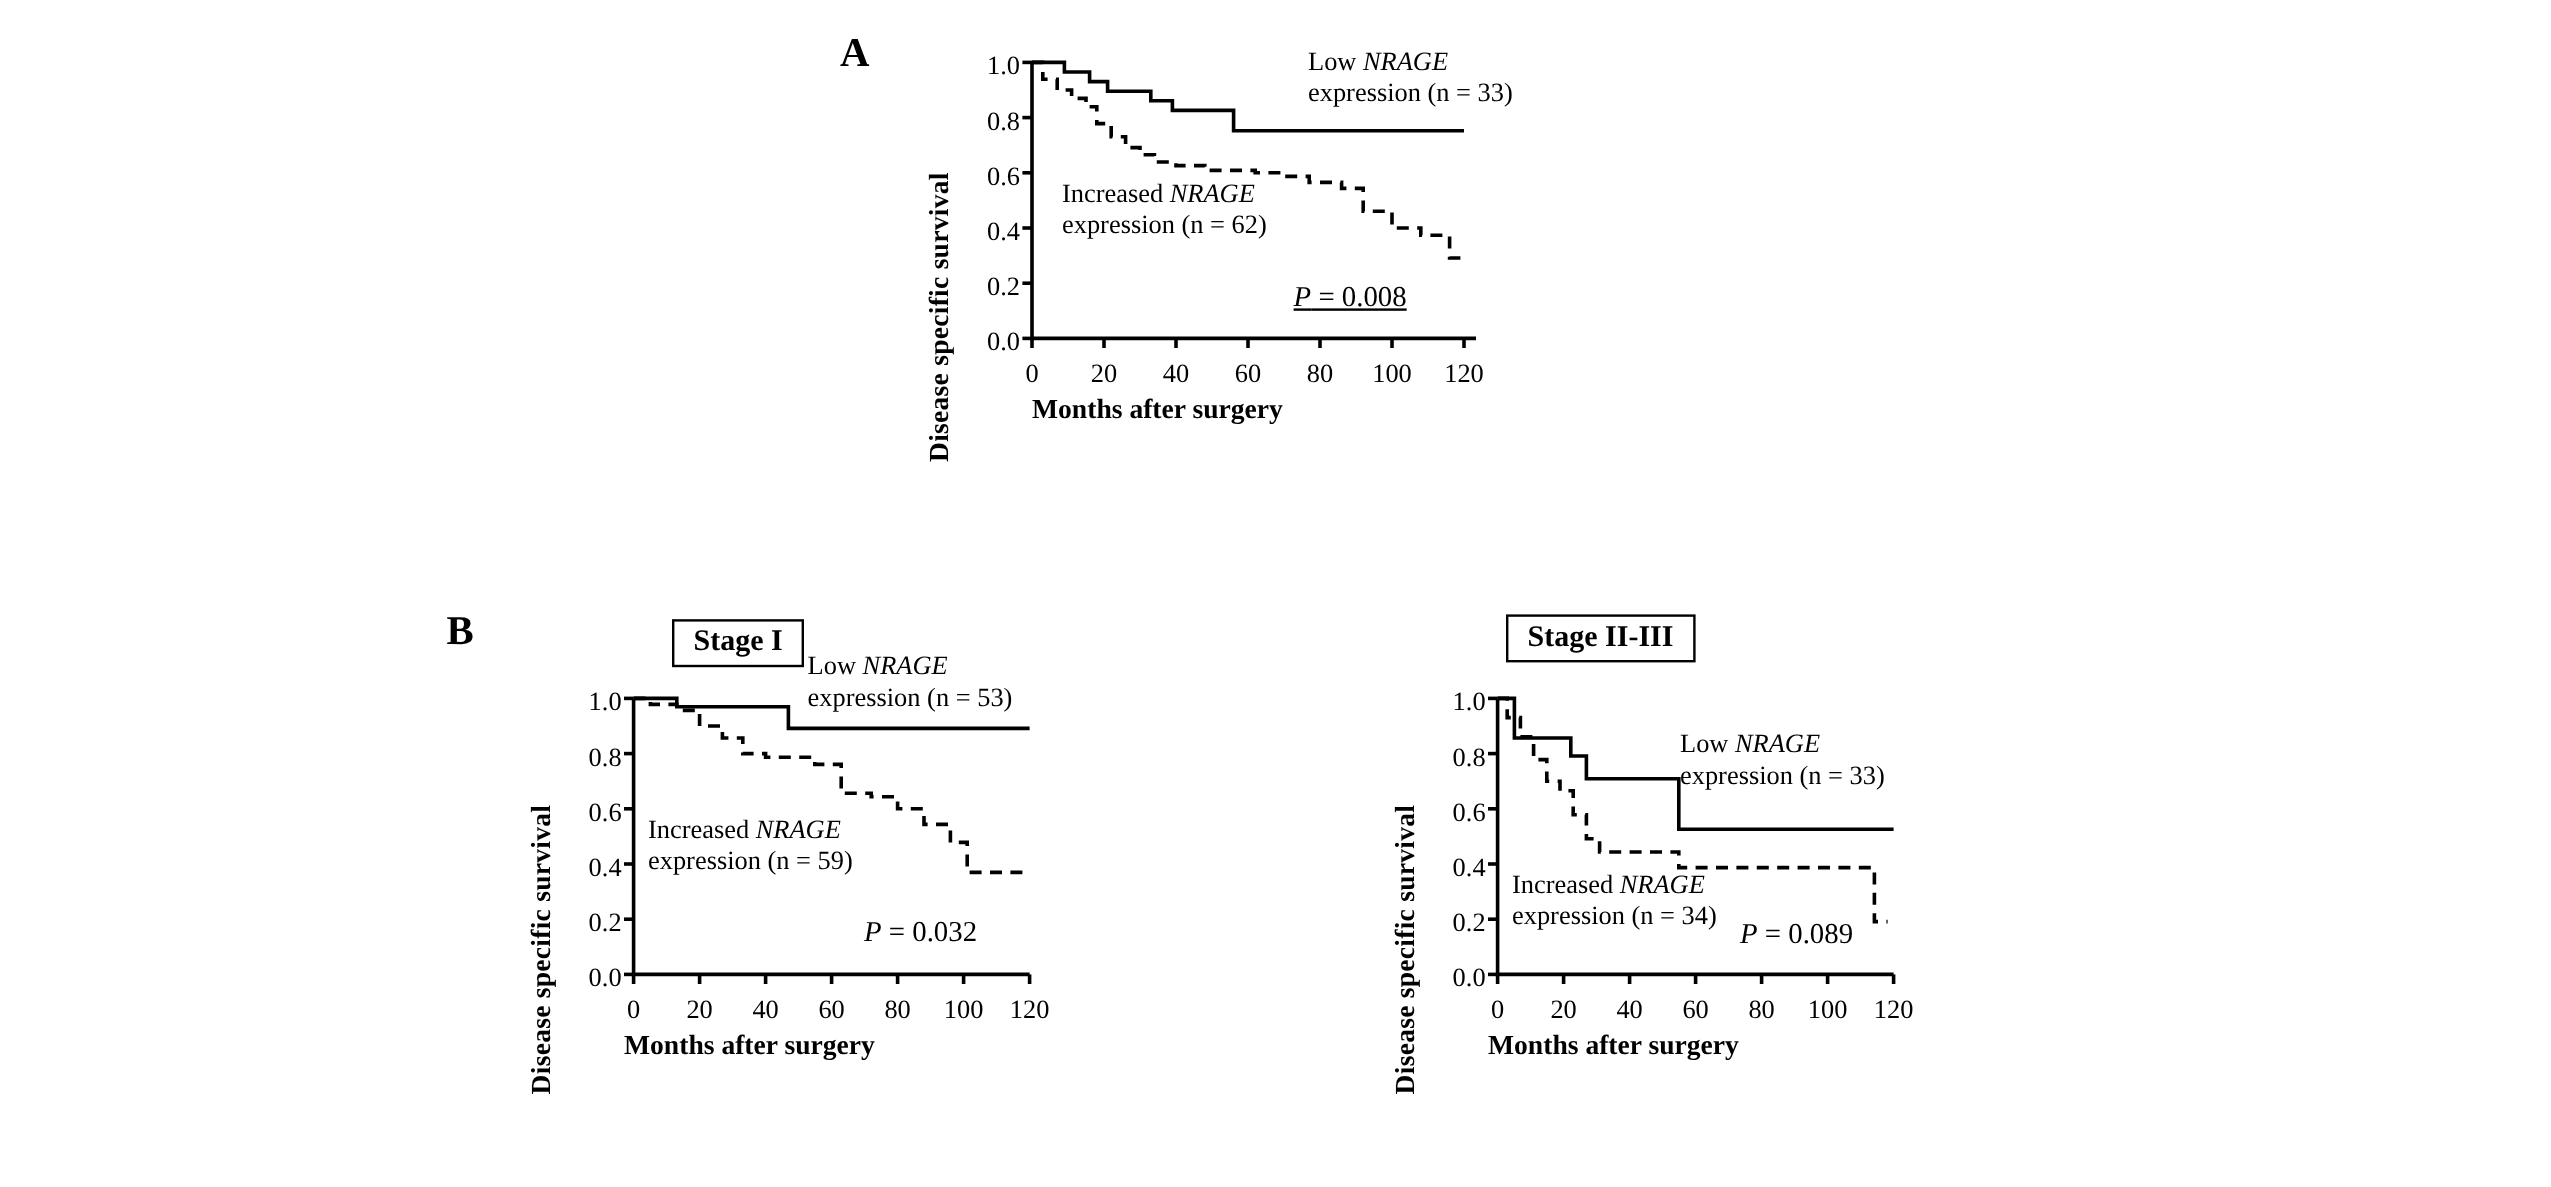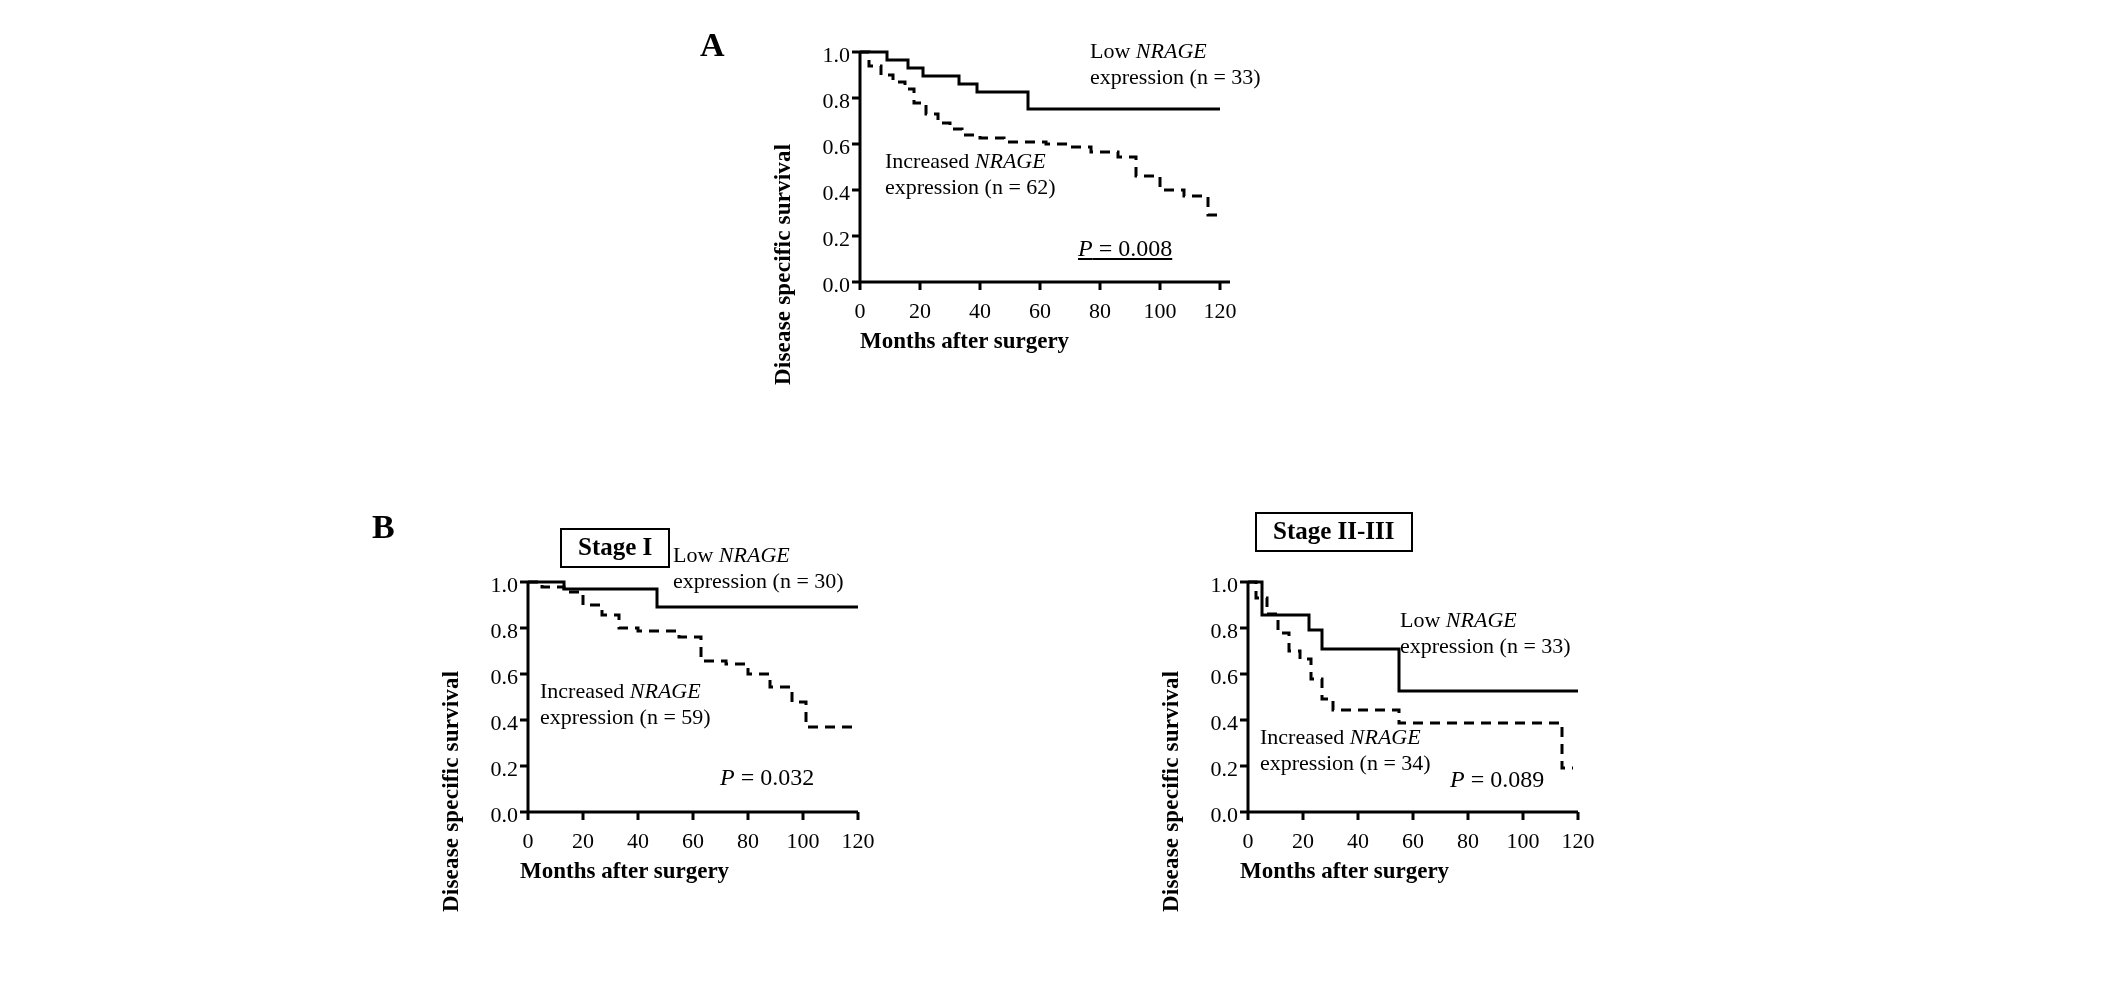--- a/index.html
+++ b/index.html
@@ -150,21 +150,21 @@
 
   <div class="pvalue" style="left:318px; top:205px;text-decoration:underline;">
     <i>P</i><span> = 0.008</span>
   </div>
 </div>
 
 <div class="panel-letter" style="left:372px; top:510px;">B</div>
 
 <div class="chart-wrap" style="left:430px; top:512px; width:640px; height:420px;">
 
-  <div class="stage-box" style="left:130px; top:16px;">Stage I</div>
+  <div class="stage-box" style="left:130px; top:4px;">Stage I</div>
 
   <div class="axis-title-y" style="left:8px; top:400px;">Disease specific survival</div>
 
   <div class="tick-label-y" style="left:36px; top:60px; width:52px;">1.0</div>
   <div class="tick-label-y" style="left:36px; top:106px; width:52px;">0.8</div>
   <div class="tick-label-y" style="left:36px; top:152px; width:52px;">0.6</div>
   <div class="tick-label-y" style="left:36px; top:198px; width:52px;">0.4</div>
   <div class="tick-label-y" style="left:36px; top:244px; width:52px;">0.2</div>
   <div class="tick-label-y" style="left:36px; top:290px; width:52px;">0.0</div>
 
@@ -195,21 +195,21 @@
     <line x1="373" y1="300" x2="373" y2="308" stroke="#000" stroke-width="3"></line>
     <line x1="428" y1="300" x2="428" y2="308" stroke="#000" stroke-width="3"></line>
 
     <polyline fill="none" stroke="#000" stroke-width="3" points="98,70 134,70 134,77 227,77 227,95 428,95"></polyline>
 
     <polyline fill="none" stroke="#000" stroke-width="3" stroke-dasharray="10,7" points="98,70 112,70 112,75 134,75 134,80 153,80 153,93 172,93 172,103 189,103 189,116 208,116 208,119 249,119 249,125 271,125 271,149 296,149 296,152 318,152 318,162 340,162 340,175 362,175 362,190 376,190 376,215 395,215 395,215 422,215"></polyline>
   </svg>
 
   <div class="annot" style="left:243px; top:30px;">
     <span>Low </span><i>NRAGE</i><br>
-    <span>expression (n = 30)</span>
+    <span>expression (n = 53)</span>
   </div>
 
   <div class="annot" style="left:110px; top:166px;">
     <span>Increased </span><i>NRAGE</i><br>
     <span>expression (n = 59)</span>
   </div>
 
   <div class="pvalue" style="left:290px; top:252px;">
     <i>P</i><span> = 0.032</span>
   </div>

